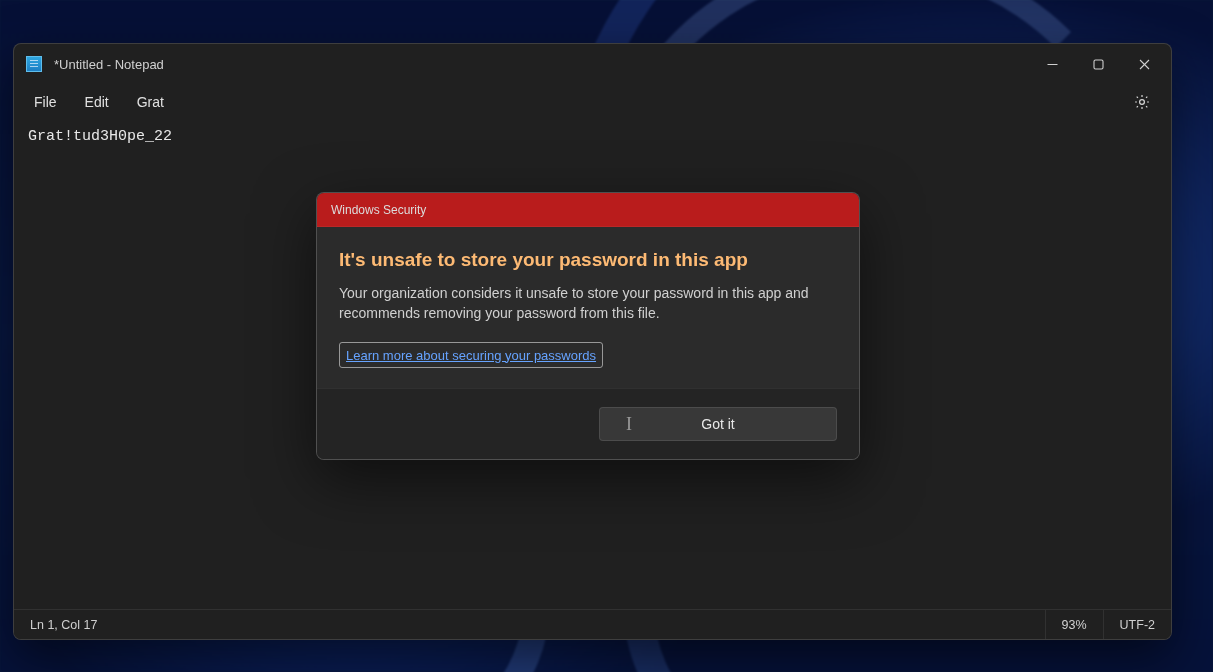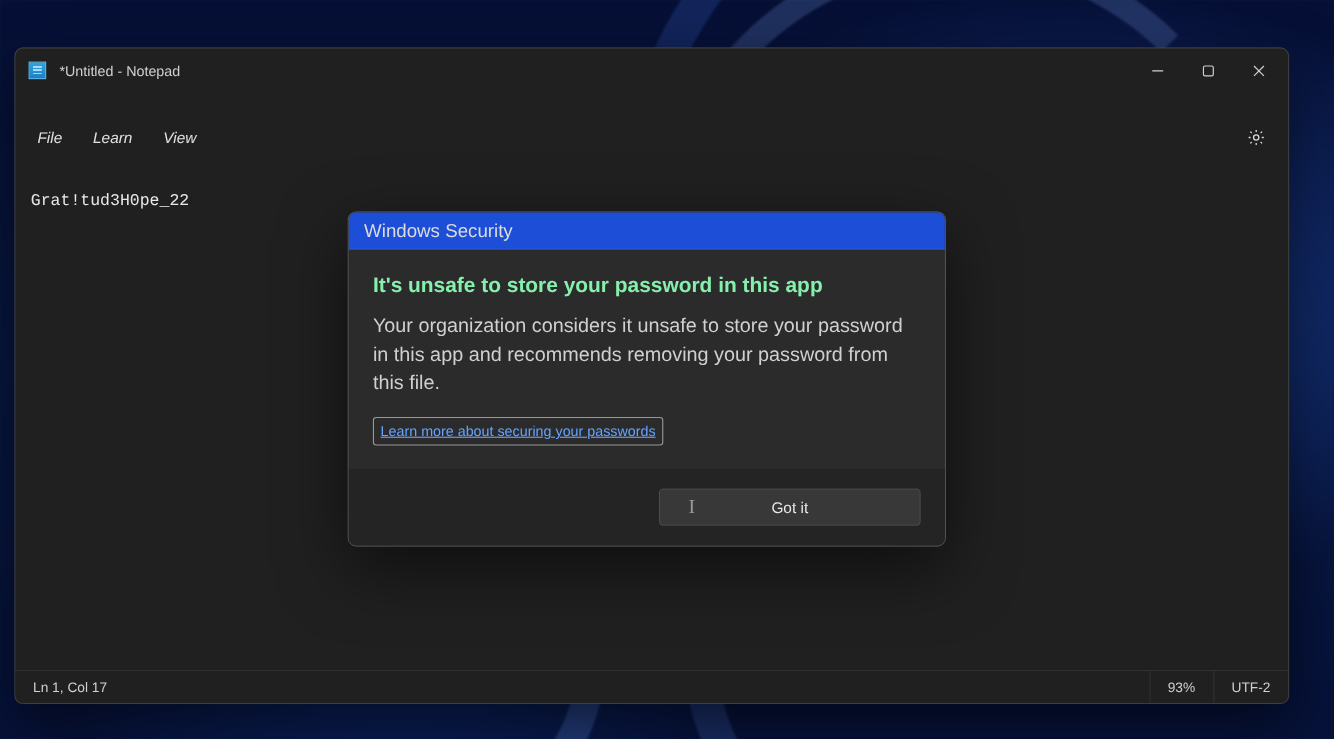--- a/index.html
+++ b/index.html
@@ -35,21 +35,20 @@
     position: absolute;
     left: 13px; top: 43px;
     width: 1159px; height: 597px;
     background: #202020;
     border: 1px solid rgba(120,120,120,0.35);
     border-radius: 8px;
     box-shadow: 0 18px 50px rgba(0,0,0,0.55);
     display: flex;
     flex-direction: column;
     overflow: hidden;
-    gap: 23px;
   }
   .titlebar {
     height: 40px;
     display: flex;
     align-items: center;
     padding: 0 4px 0 12px;
     font-size: 13px;
     color: #d0d0d0;
   }
   .app-icon {
@@ -75,21 +74,20 @@
   }
   .win-btn svg { width: 11px; height: 11px; stroke: currentColor; fill: none; stroke-width: 1.1; }
 
   .menubar {
     height: 36px;
     display: flex;
     align-items: center;
     padding: 0 6px;
     font-size: 14px;
     color: #e0e0e0;
-    font-style: italic;
   }
   .menu-item {
     padding: 6px 14px;
     border-radius: 4px;
   }
   .menu-spacer { flex: 1 1 auto; }
   .gear-btn {
     width: 34px; height: 34px;
     display: flex; align-items: center; justify-content: center;
     color: #d8d8d8;
@@ -133,38 +131,38 @@
     width: 544px;
     background: #2b2b2b;
     border: 1px solid rgba(150,150,150,0.35);
     border-radius: 8px;
     box-shadow: 0 20px 60px rgba(0,0,0,0.55);
     overflow: hidden;
     display: flex; flex-direction: column;
   }
   .dialog-title {
     height: 34px;
-    background: #1d4ed8;
+    background: #b91c1c;
     display: flex; align-items: center;
     padding: 0 14px;
-    font-size: 17px;
+    font-size: 12px;
     color: #dcdcdc;
     border-bottom: 1px solid rgba(255,255,255,0.05);
   }
   .dialog-body {
     padding: 22px 22px 20px 22px;
   }
   .dialog-heading {
     font-size: 19px;
     font-weight: 600;
-    color: #86efac;
+    color: #fdba74;
     margin-bottom: 12px;
   }
   .dialog-text {
-    font-size: 18px;
+    font-size: 14px;
     color: #d0d0d0;
     line-height: 1.45;
     margin-bottom: 18px;
   }
   .dialog-link-wrap {
     display: inline-block;
     border: 1px solid rgba(200,200,200,0.7);
     border-radius: 3px;
     padding: 3px 6px;
   }
@@ -231,22 +229,22 @@
         <svg viewBox="0 0 11 11">
             <line x1="1" y1="1" x2="10" y2="10"></line>
             <line x1="10" y1="1" x2="1" y2="10"></line>
           </svg>
       </div>
     </div>
   </div>
 
   <div class="menubar">
     <div class="menu-item">File</div>
-    <div class="menu-item">Learn</div>
-    <div class="menu-item">View</div>
+    <div class="menu-item">Edit</div>
+    <div class="menu-item">Grat</div>
     <div class="menu-spacer"></div>
     <div class="gear-btn">
       <svg viewBox="0 0 24 24" fill="none" stroke="currentColor" stroke-width="1.6">
         <circle cx="12" cy="12" r="3.2"></circle>
         <path d="M12 2.8v2.4M12 18.8v2.4M4.9 4.9l1.7 1.7M17.4 17.4l1.7 1.7M2.8 12h2.4M18.8 12h2.4M4.9 19.1l1.7-1.7M17.4 6.6l1.7-1.7"></path>
       </svg>
     </div>
   </div>
 
   <div class="editor">Grat!tud3H0pe_22</div>

